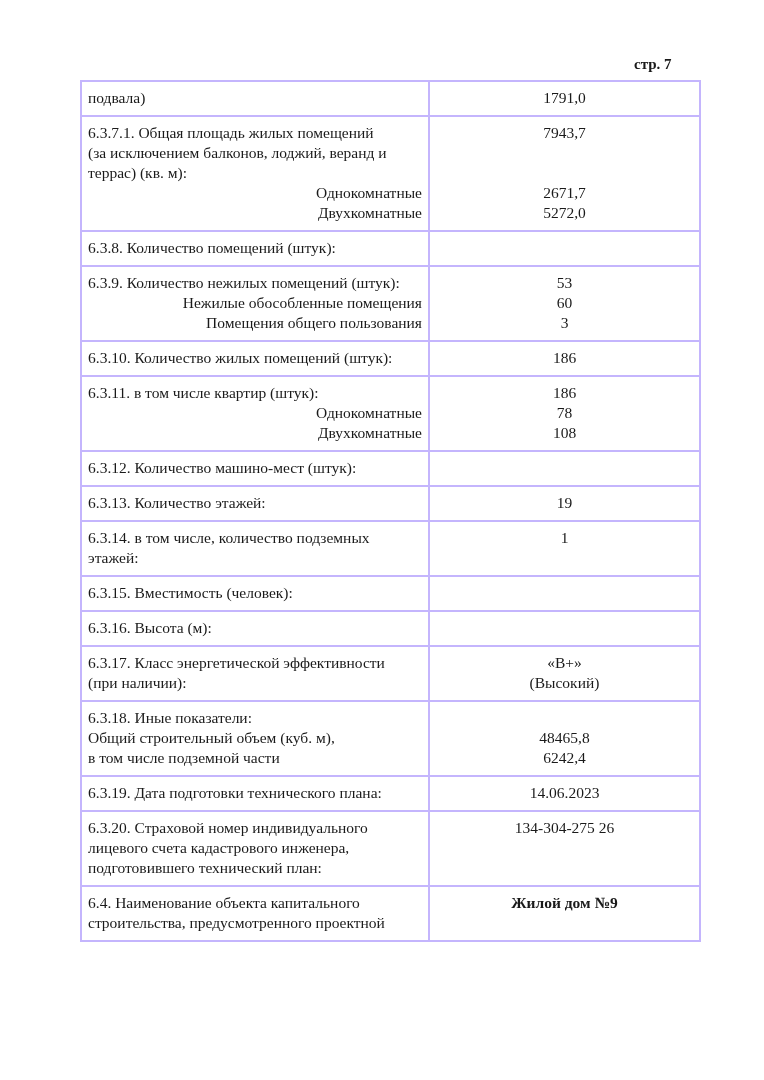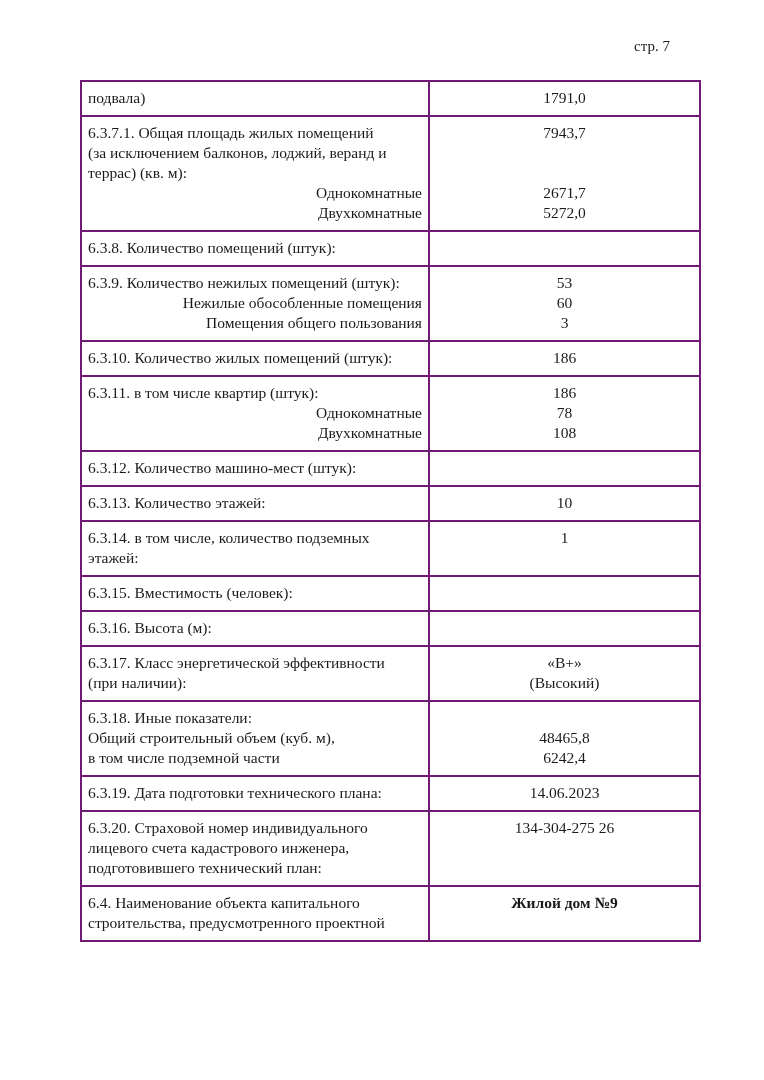--- a/index.html
+++ b/index.html
@@ -1,21 +1,21 @@
 <!DOCTYPE html>
 <html><head>
 <meta charset="utf-8">
 <style>
   html, body { margin: 0; padding: 0; background: #ffffff; }
   body { width: 764px; height: 1080px; position: relative; overflow: hidden;
          font-family: "Liberation Serif", "DejaVu Serif", serif; color: #1a1a1a; }
-  .page-number { position: absolute; top: 38px; left: 634px; font-size: 15px; }
+  .page-number { position: absolute; top: 56px; left: 634px; font-size: 15px; font-weight: bold; }
   table.doc { position: absolute; top: 80px; left: 80px; width: 621px;
               border-collapse: collapse; table-layout: fixed; font-size: 15.5px; line-height: 20px; }
-  table.doc td { border: 2px solid #701a75; vertical-align: top; padding: 6px 6px 7px 6px; }
+  table.doc td { border: 2px solid #c4b5fd; vertical-align: top; padding: 6px 6px 7px 6px; }
   td.lbl { width: 334px; }
   td.val { text-align: center; }
   .sub { padding-left: 12px; display: block; text-align: right; }
   .line { display: block; }
   .bold { font-weight: bold; }
   .spacer { display: block; height: 20px; }
 </style>
 </head>
 <body>
 
@@ -102,21 +102,21 @@
       <td class="val">
         <span class="line"></span>
       </td>
     </tr>
 
     <tr>
       <td class="lbl">
         <span class="line">6.3.13. Количество этажей:</span>
       </td>
       <td class="val">
-        <span class="line">10</span>
+        <span class="line">19</span>
       </td>
     </tr>
 
     <tr>
       <td class="lbl">
         <span class="line">6.3.14. в том числе, количество подземных</span>
         <span class="line">этажей:</span>
       </td>
       <td class="val">
         <span class="line">1</span>

